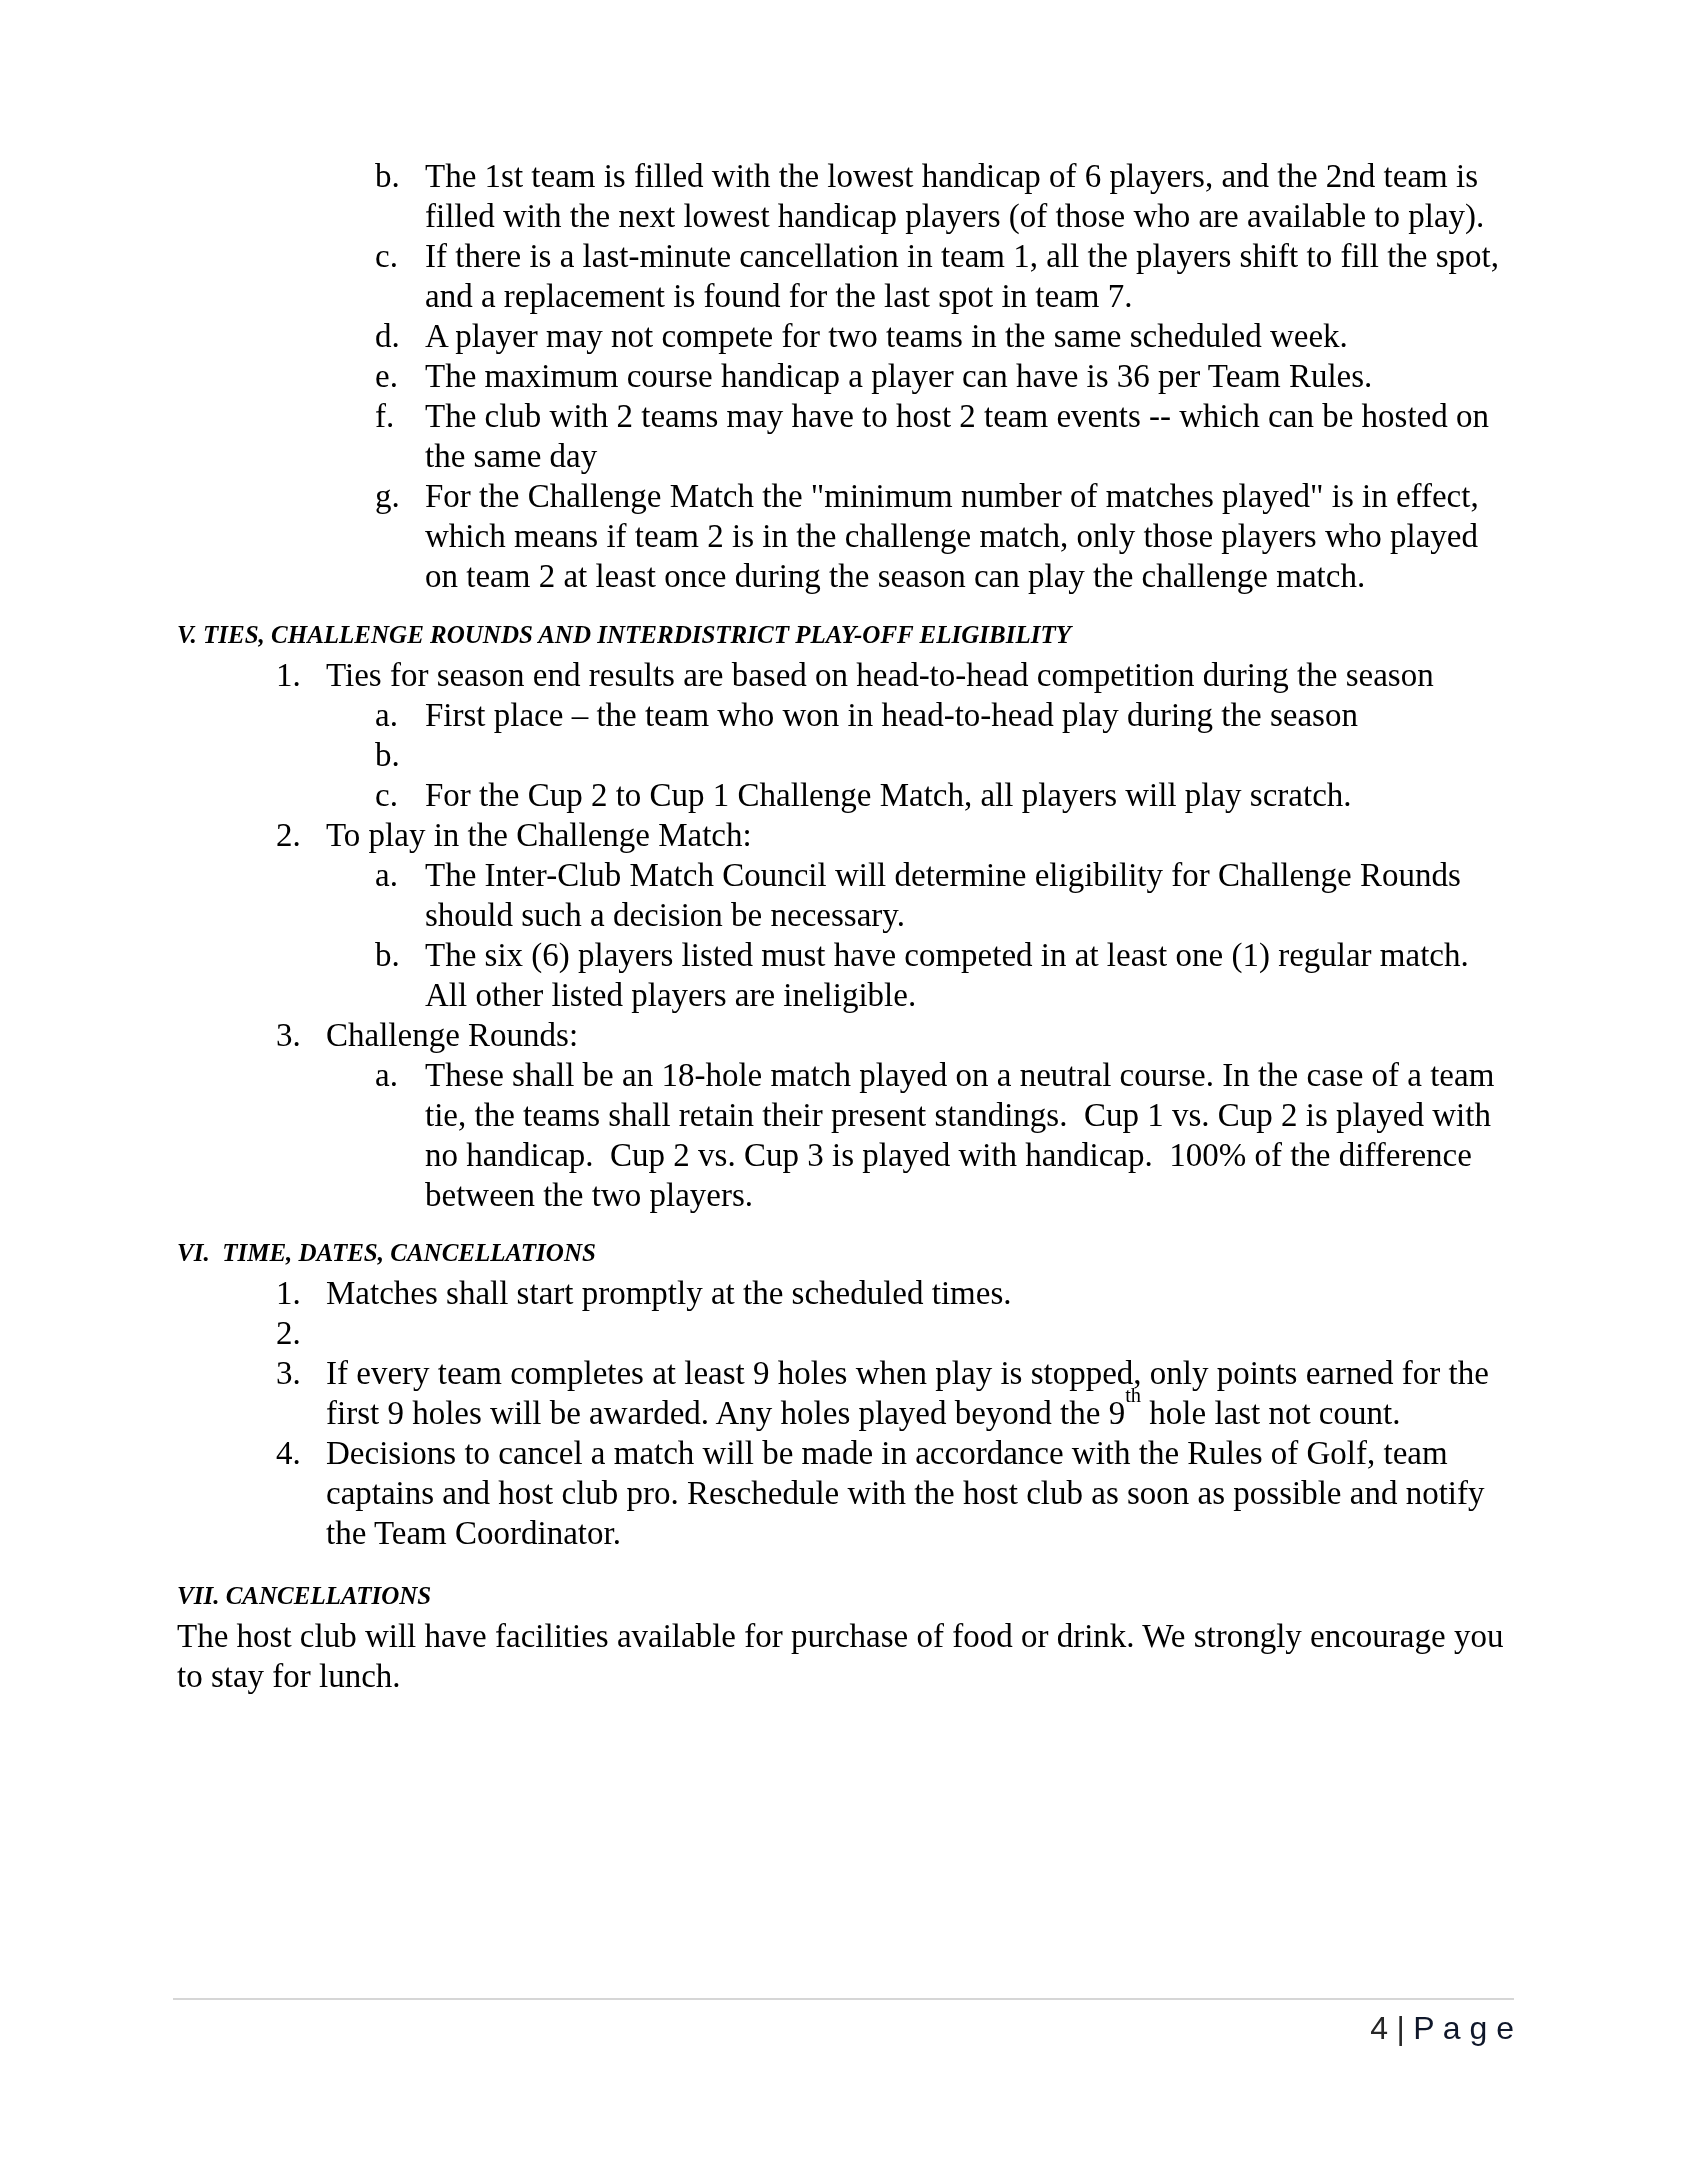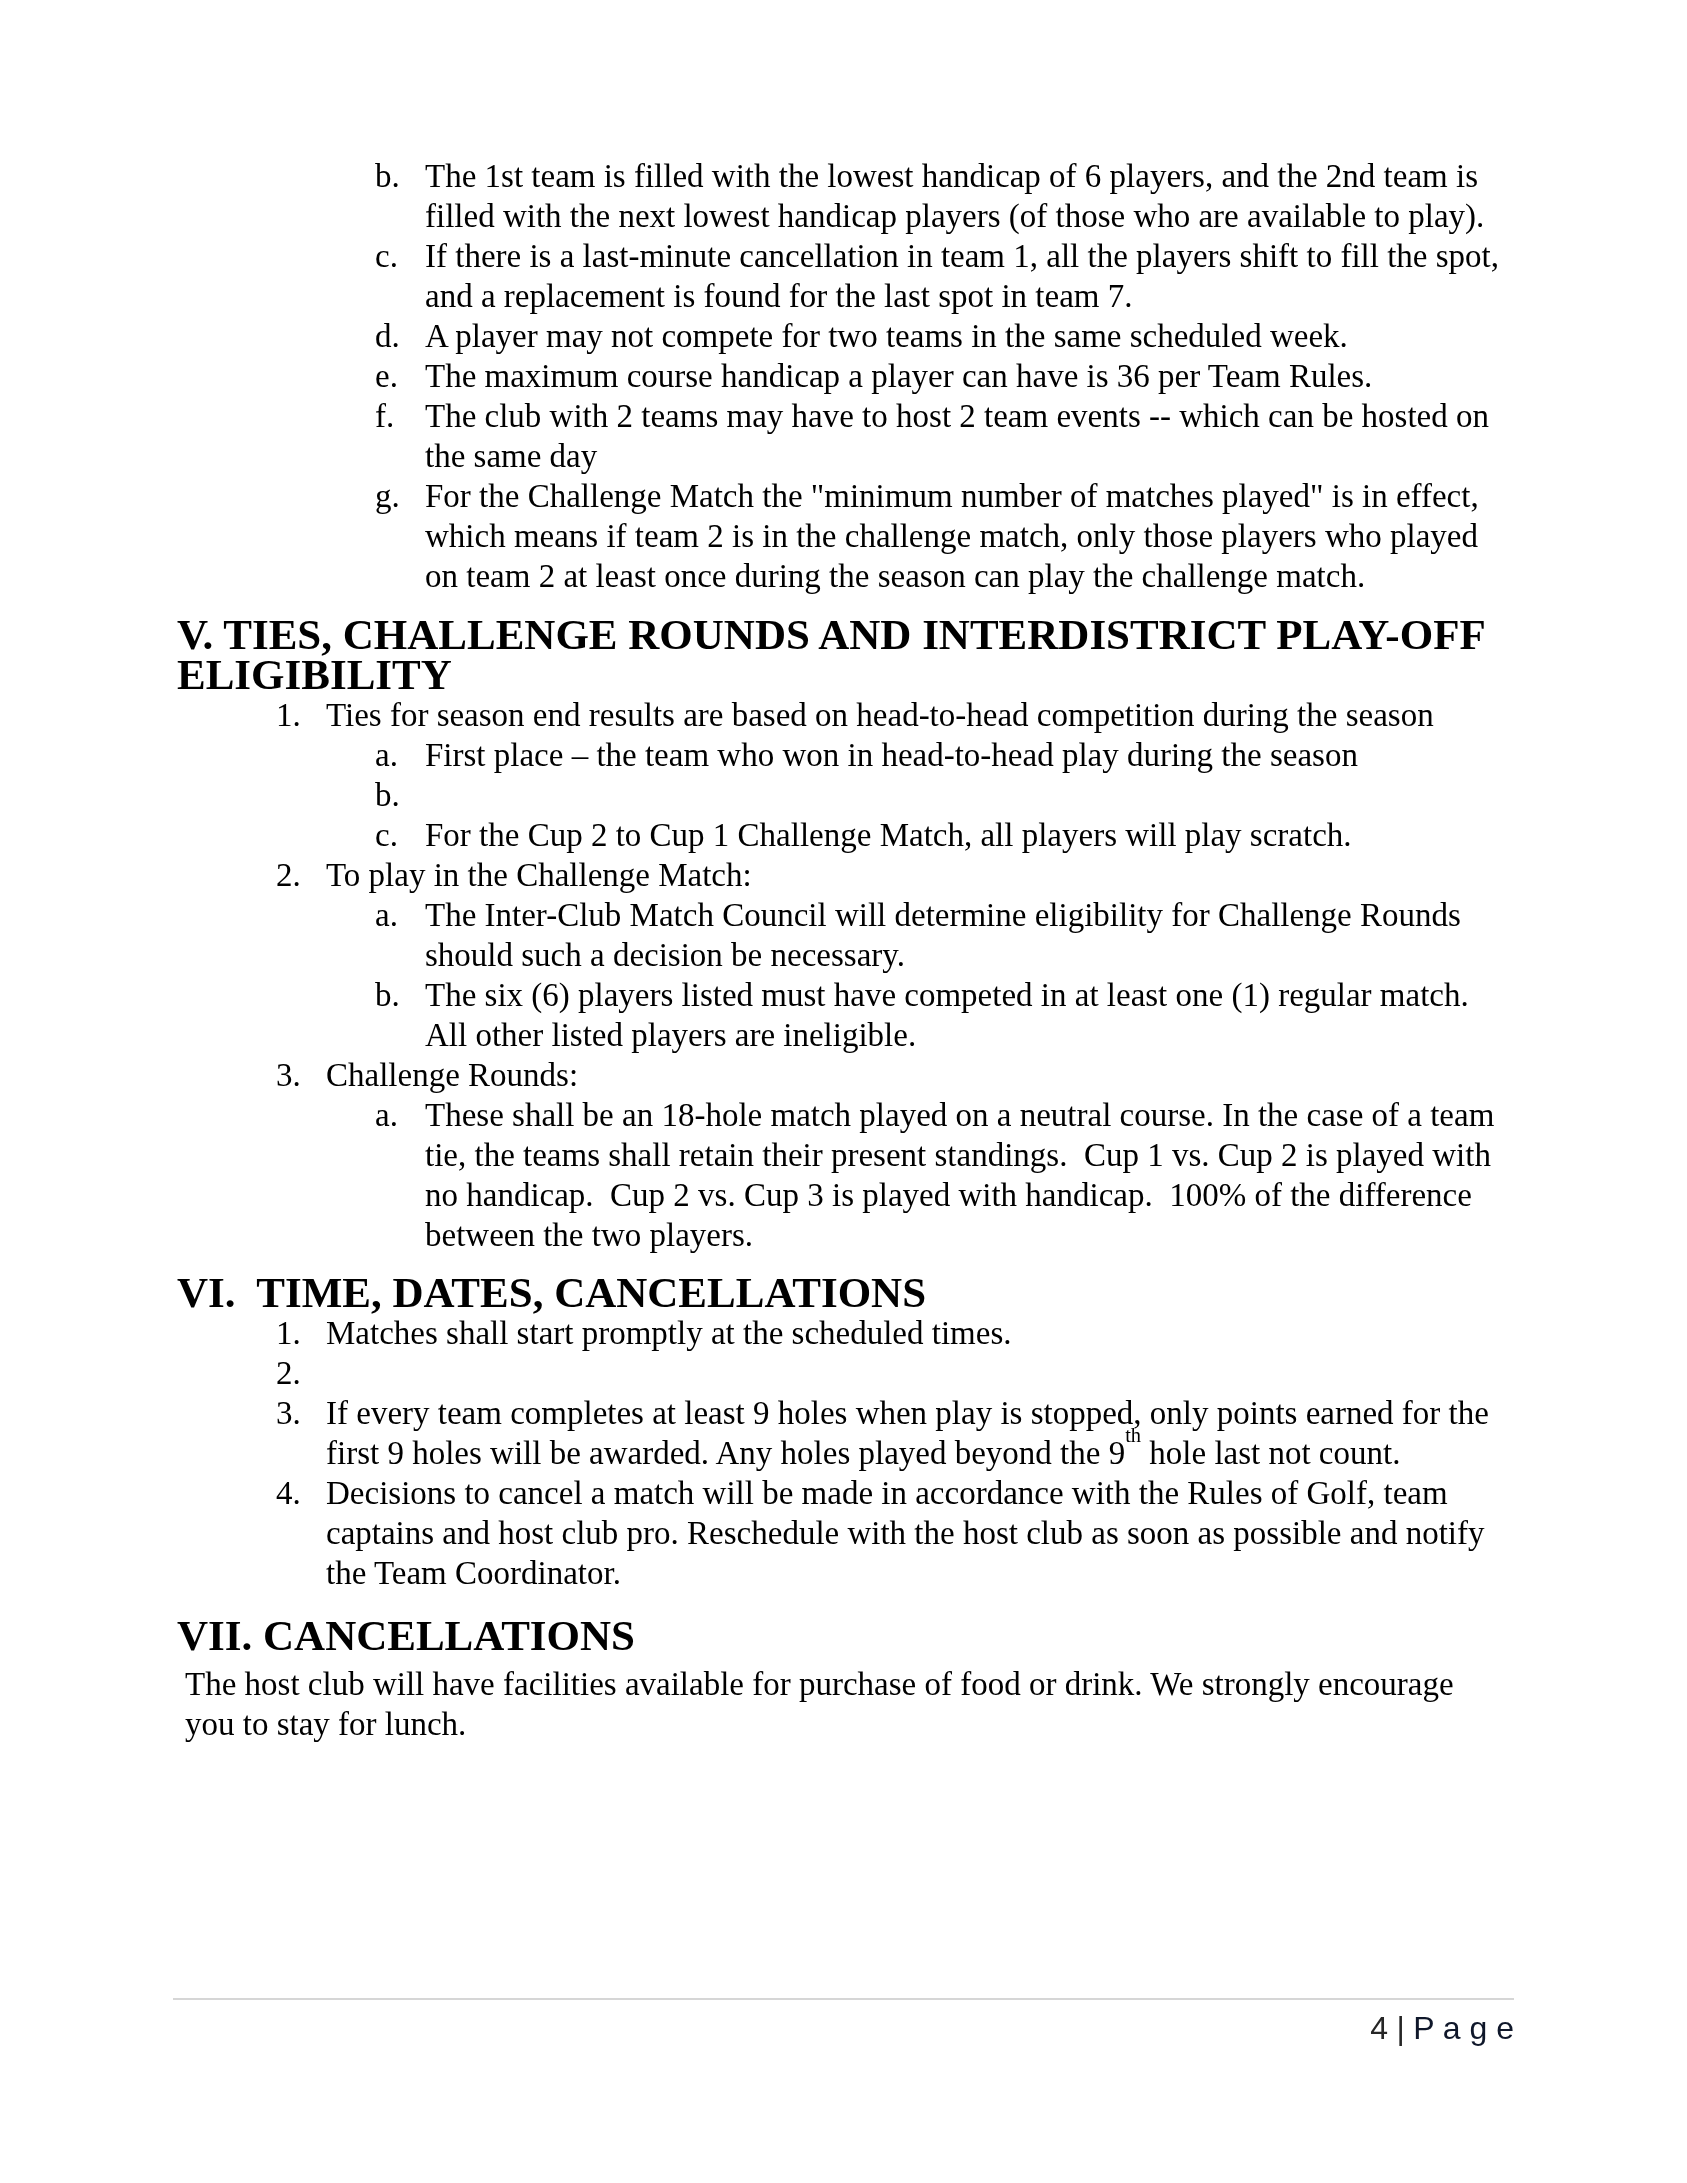--- a/index.html
+++ b/index.html
@@ -25,28 +25,29 @@
     width: 1340px;
   }
   .list { margin: 0; }
   .li { display: flex; align-items: flex-start; }
   .li.l1 { padding-left: 99px; }
   .li.l2 { padding-left: 198px; }
   .marker { flex: 0 0 50px; }
   .text { flex: 1 1 auto; white-space: pre-wrap; }
   .heading {
     font-weight: bold;
-    font-size: 43px;
+    font-size: 25px;
     line-height: 40px;
     margin: 18.6px 0 0 0;
     white-space: pre-wrap;
+    font-style: italic;
   }
   .heading.gap-lg { margin-top: 23px; }
   .body-par {
-    margin: 8px;
+    margin: 0;
     white-space: pre-wrap;
   }
   sup.ord {
     font-size: 62%;
     line-height: 0;
     position: relative;
     top: -0.5em;
   }
   .footer {
     position: absolute;

